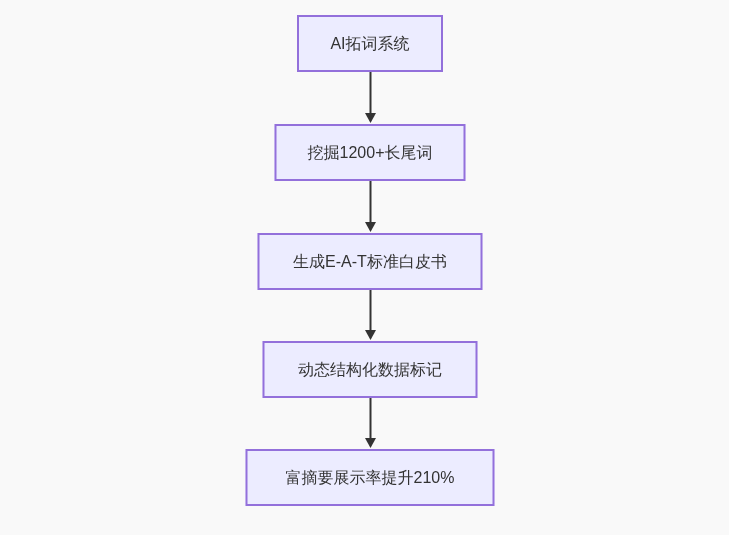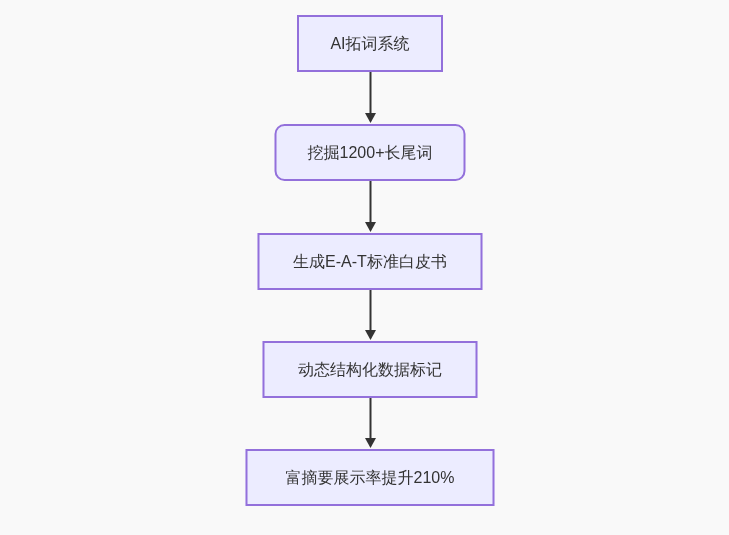--- a/index.html
+++ b/index.html
@@ -38,21 +38,21 @@
     display: flex;
     align-items: center;
     justify-content: center;
     font-size: 16px;
     color: var(--text);
     text-align: center;
     white-space: nowrap;
     line-height: 1.2;
   }
   .n1 { top: 15px;  width: 146px; }
-  .n2 { top: 124px; width: 191px; border-radius: 10px; }
+  .n2 { top: 124px; width: 191px; }
   .n3 { top: 233px; width: 225px; }
   .n4 { top: 341px; width: 215px; }
   .n5 { top: 449px; width: 249px; }
   .edges line { stroke: var(--arrow); stroke-width: 2px; }
   .edges polygon { fill: var(--arrow); }
 </style>
 </head>
 <body>
 
 <div class="canvas">

